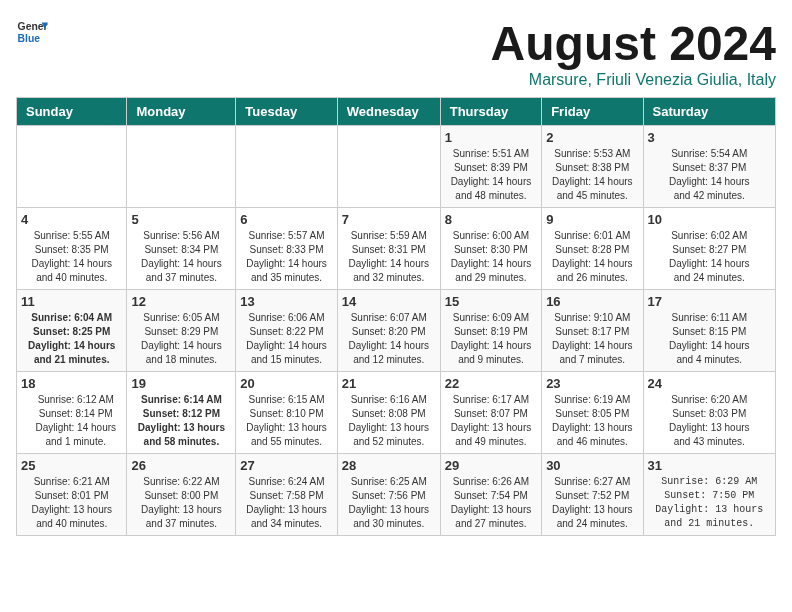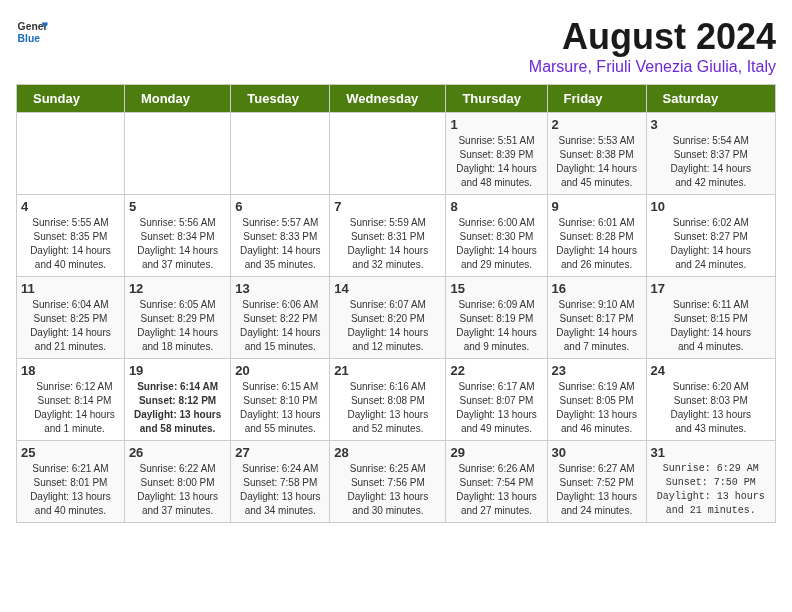--- a/index.html
+++ b/index.html
@@ -22,37 +22,37 @@
       gap: 4px;
     }
     .logo-icon {
       width: 32px;
       height: 32px;
     }
     .title-area {
       text-align: right;
     }
     .main-title {
-      font-size: 36px;
+      font-size: 48px;
       font-weight: bold;
       color: #1a1a1a;
     }
     .subtitle {
       font-size: 16px;
-      color: #6d28d9;
+      color: #0f766e;
     }
     table {
       width: 100%;
       border-collapse: collapse;
       font-size: 11px;
     }
     thead tr th {
-      background-color: #4d7c0f;
+      background-color: #0f766e;
       color: white;
-      padding: 6px 16px;
+      padding: 6px 9px;
       text-align: left;
       font-size: 13px;
       font-weight: bold;
       border: 1px solid #ccc;
     }
     tbody tr td {
       border: 1px solid #ccc;
       vertical-align: top;
       padding: 4px;
       height: 80px;
@@ -181,21 +181,21 @@
           <div class="day-number">10</div>
           <div class="day-info" style="white-space: pre-line;">Sunrise: 6:02 AM
 Sunset: 8:27 PM
 Daylight: 14 hours
 and 24 minutes.</div>
         </td>
       </tr>
       <tr>
         <td>
           <div class="day-number">11</div>
-          <div class="day-info" style="white-space: pre-line;">Sunrise: 6:04 AM
+          <div class="day-info" style="white-space: pre-line; font-weight: bold;">Sunrise: 6:04 AM
 Sunset: 8:25 PM
 Daylight: 14 hours
 and 21 minutes.</div>
         </td>
         <td>
           <div class="day-number">12</div>
           <div class="day-info" style="white-space: pre-line;">Sunrise: 6:05 AM
 Sunset: 8:29 PM
 Daylight: 14 hours
 and 18 minutes.</div>

